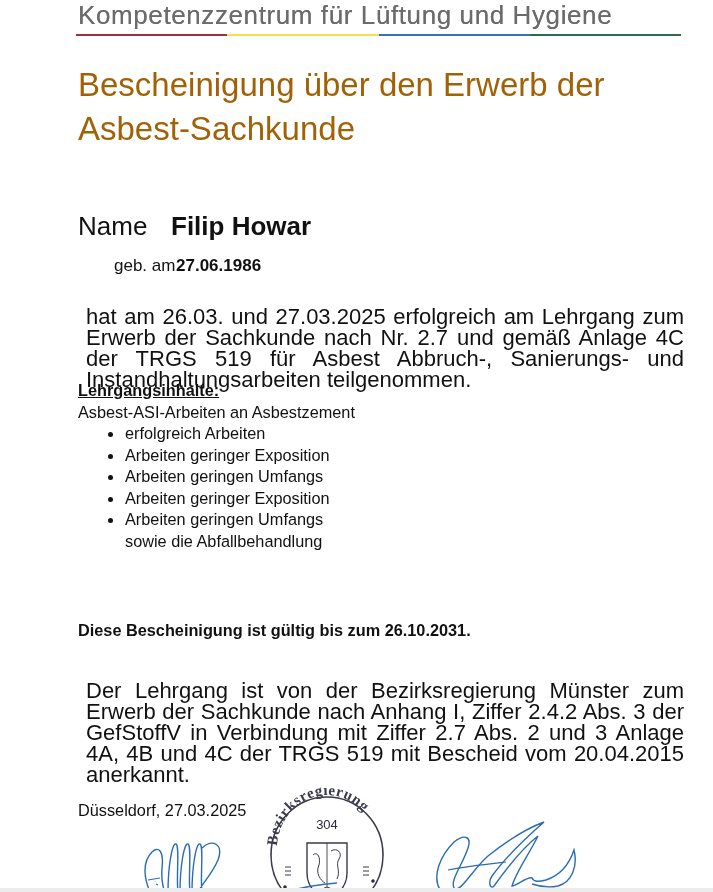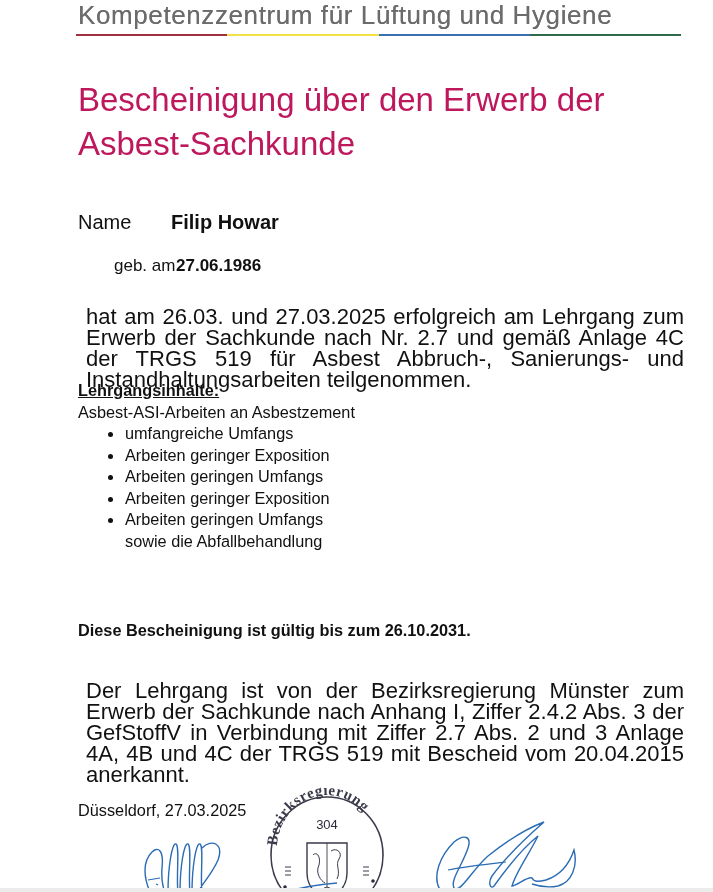--- a/index.html
+++ b/index.html
@@ -12,25 +12,25 @@
 
     .org-header {
       position: absolute; left: 78px; top: 0px;
       font-size: 26px; color: #6b6b6b; letter-spacing: 0.6px; white-space: nowrap;
       text-shadow: 0 0 0.6px #888;
     }
     .color-rule { position: absolute; left: 76px; top: 34px; width: 605px; height: 2px; display: flex; }
     .color-rule span { flex: 1; height: 2px; }
 
     .title {
-      position: absolute; left: 78px; top: 78px; width: 620px;
-      font-size: 33px; line-height: 44px; color: #be185d; font-weight: normal; margin: 0;
+      position: absolute; left: 78px; top: 63px; width: 620px;
+      font-size: 33px; line-height: 44px; color: #a16207; font-weight: normal; margin: 0;
     }
 
-    .name-row { position: absolute; left: 78px; top: 211px; font-size: 20px; white-space: nowrap; }
+    .name-row { position: absolute; left: 78px; top: 211px; font-size: 26px; white-space: nowrap; }
     .name-label { display: inline-block; width: 93px; }
     .name-value { font-weight: bold; }
 
     .dob-row { position: absolute; left: 78px; top: 256px; font-size: 17px; white-space: nowrap; margin-left: 36px; }
     .dob-label { display: inline-block; width: 62px; }
     .dob-value { font-weight: bold; }
 
     .para {
       position: absolute; left: 78px; width: 598px;
       font-size: 22px; line-height: 21px; text-align: justify; text-align-last: left; margin: 8px;
@@ -83,21 +83,21 @@
   <div class="dob-row">
     <span class="dob-label">geb. am</span><span class="dob-value">27.06.1986</span>
   </div>
 
   <p class="para p1">hat am 26.03. und 27.03.2025 erfolgreich am Lehrgang zum Erwerb der Sachkunde nach Nr. 2.7 und gemäß Anlage 4C der TRGS 519 für Asbest Abbruch-, Sanierungs- und Instandhaltungsarbeiten teilgenommen.</p>
 
   <div class="contents">
     <div class="contents-heading">Lehrgangsinhalte:</div>
     <div>Asbest-ASI-Arbeiten an Asbestzement</div>
     <ul>
-      <li><span>umfangreiche Umfangs</span></li>
+      <li><span>erfolgreich Arbeiten</span></li>
       <li><span>Arbeiten geringer Exposition</span></li>
       <li><span>Arbeiten geringen Umfangs</span></li>
       <li><span>Arbeiten geringer Exposition</span></li>
       <li><span>Arbeiten geringen Umfangs</span><br><span>sowie die Abfallbehandlung</span></li>
     </ul>
   </div>
 
   <div class="validity">Diese Bescheinigung ist gültig bis zum 26.10.2031.</div>
 
   <p class="para p2">Der Lehrgang ist von der Bezirksregierung Münster zum Erwerb der Sachkunde nach Anhang I, Ziffer 2.4.2 Abs. 3 der GefStoffV in Verbindung mit Ziffer 2.7 Abs. 2 und 3 Anlage 4A, 4B und 4C der TRGS 519 mit Bescheid vom 20.04.2015 anerkannt.</p>

